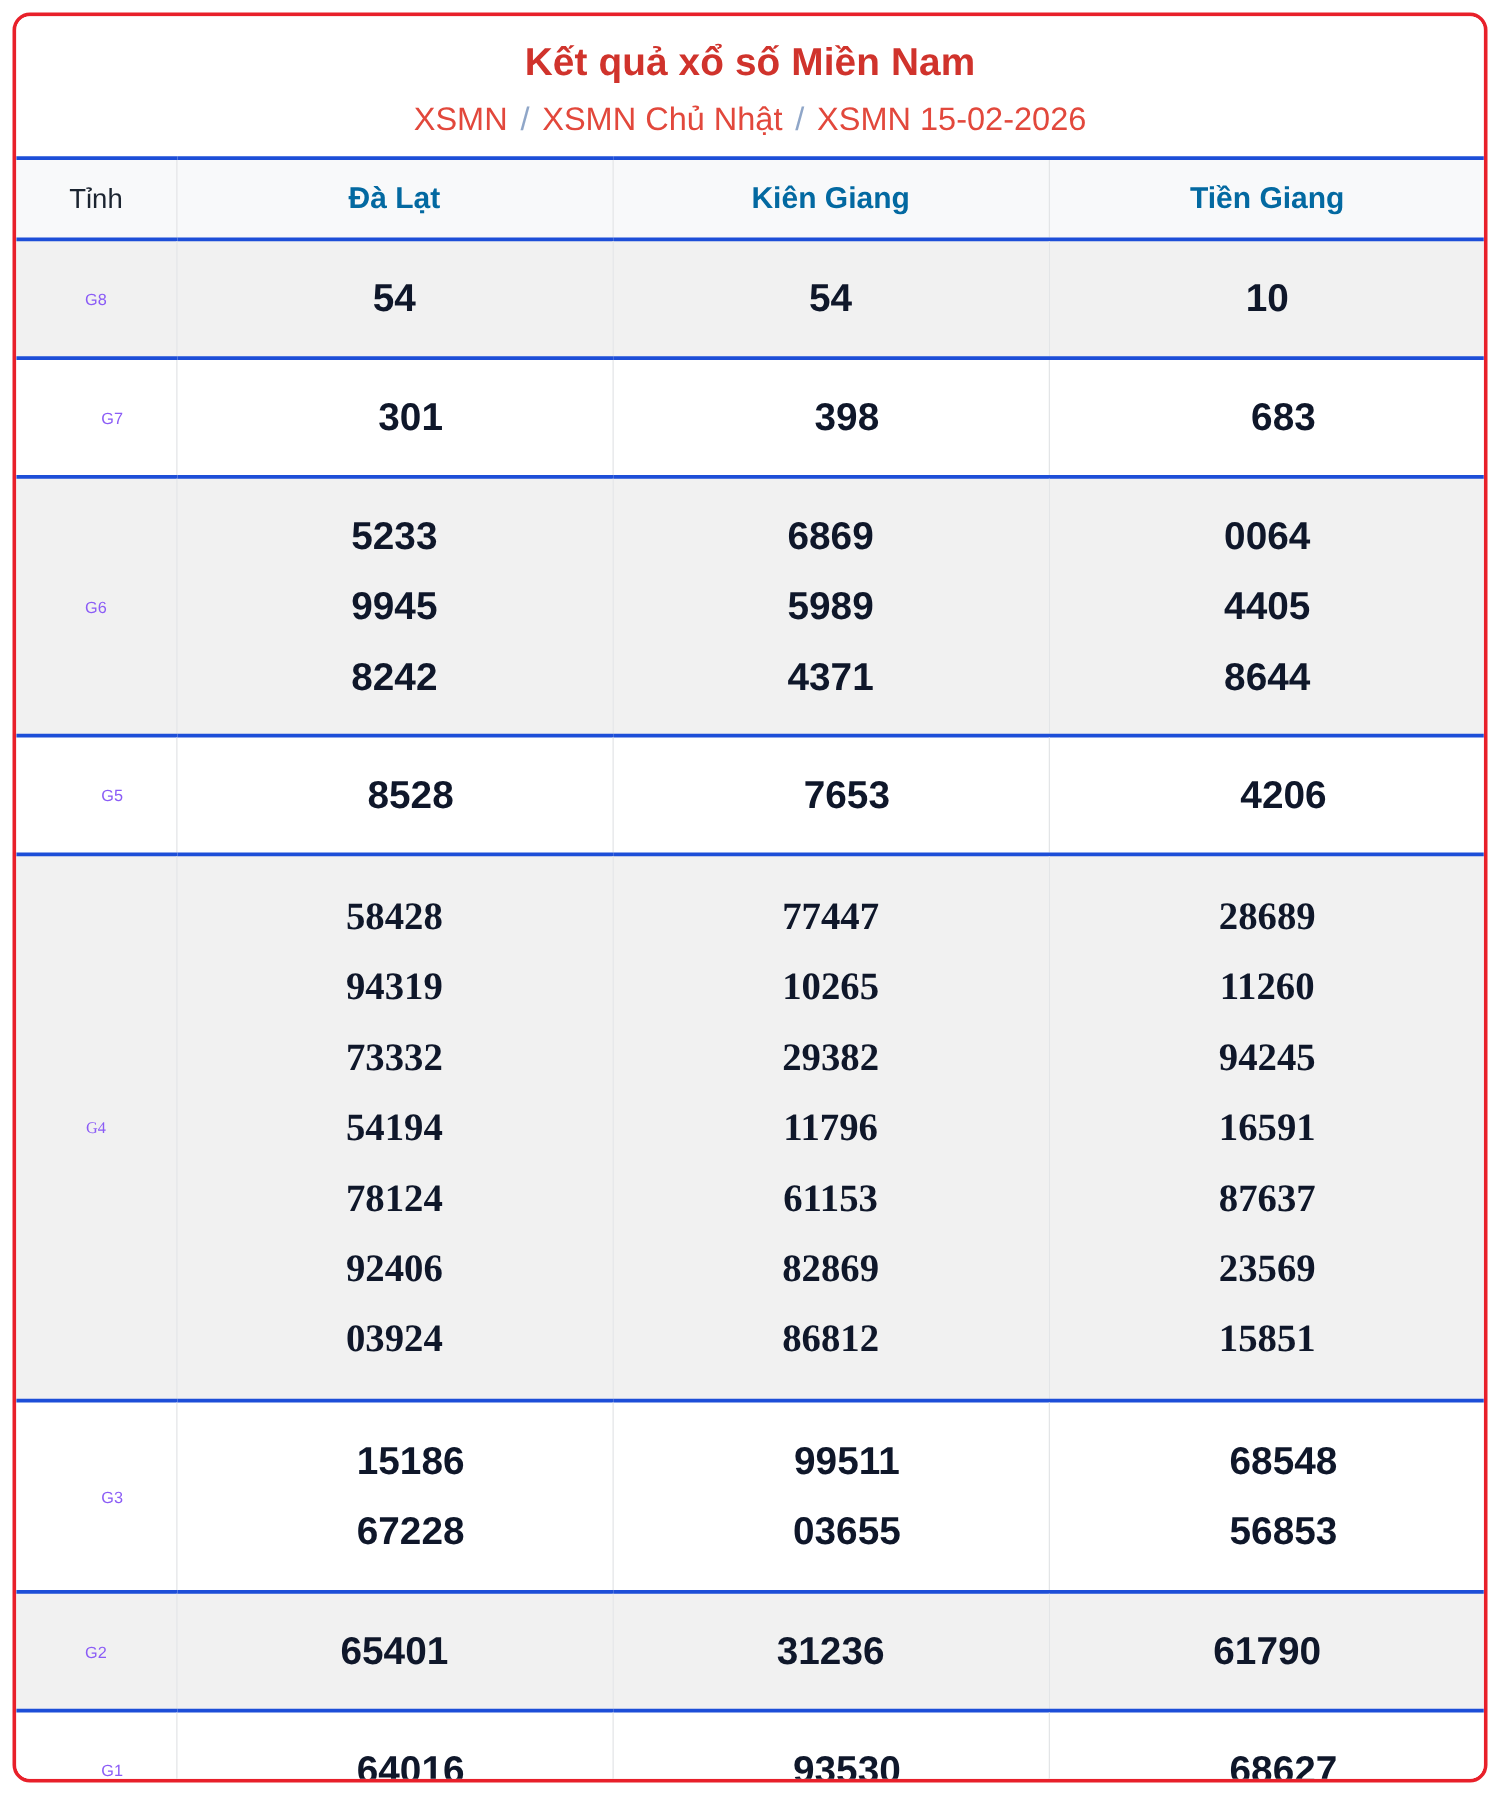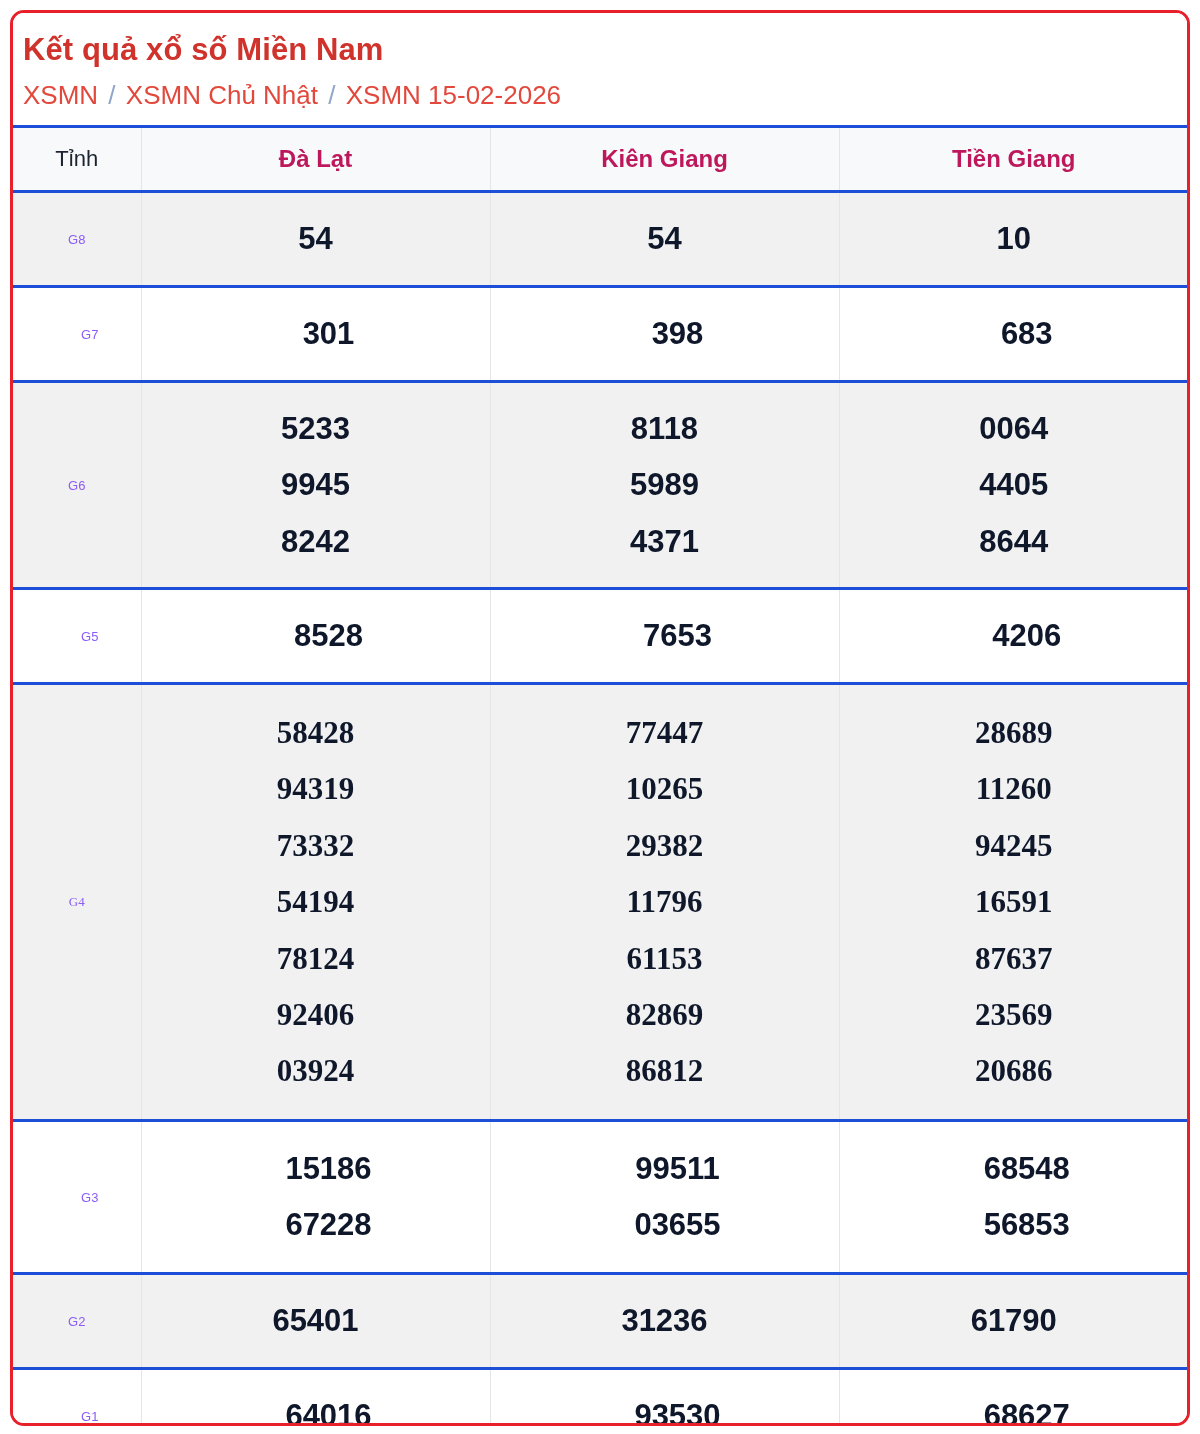--- a/index.html
+++ b/index.html
@@ -30,21 +30,21 @@
     background: #ffffff;
     overflow: hidden;
     display: flex;
     flex-direction: column;
   }
 
   
   .card-header {
     flex: 0 0 auto;
     padding: 18px 10px 14px 10px;
-    text-align: left;
+    text-align: center;
     background: #ffffff;
   }
   .card-title {
     margin: 0;
     font-size: 31px;
     font-weight: bold;
     color: #d0332c;
     letter-spacing: 0.1px;
     line-height: 1.2;
   }
@@ -90,21 +90,21 @@
     background: #f8f9fa;
     height: 62px;
     font-weight: bold;
   }
   th.head-prize {
     color: #1b2430;
     font-size: 22px;
     font-weight: normal;
   }
   th.head-province {
-    color: #be185d;
+    color: #0369a1;
     font-size: 24px;
   }
 
   tbody tr.shaded td { background: #f1f1f1; }
   tbody tr.plain  td { background: #ffffff; padding-left: 26px; }
 
   td.prize-label {
     color: #8b5cf6;
     font-size: 13px;
     font-weight: normal;
@@ -190,21 +190,21 @@
             </td>
           </tr>
           <tr class="shaded row-g6">
             <td class="prize-label">G6</td>
             <td class="numbers">
               <span class="num">5233</span>
               <span class="num">9945</span>
               <span class="num">8242</span>
             </td>
             <td class="numbers">
-              <span class="num">8118</span>
+              <span class="num">6869</span>
               <span class="num">5989</span>
               <span class="num">4371</span>
             </td>
             <td class="numbers">
               <span class="num">0064</span>
               <span class="num">4405</span>
               <span class="num">8644</span>
             </td>
           </tr>
           <tr class="plain row-g5">
@@ -239,21 +239,21 @@
               <span class="num">82869</span>
               <span class="num">86812</span>
             </td>
             <td class="numbers">
               <span class="num">28689</span>
               <span class="num">11260</span>
               <span class="num">94245</span>
               <span class="num">16591</span>
               <span class="num">87637</span>
               <span class="num">23569</span>
-              <span class="num">20686</span>
+              <span class="num">15851</span>
             </td>
           </tr>
           <tr class="plain row-g3">
             <td class="prize-label">G3</td>
             <td class="numbers">
               <span class="num">15186</span>
               <span class="num">67228</span>
             </td>
             <td class="numbers">
               <span class="num">99511</span>

